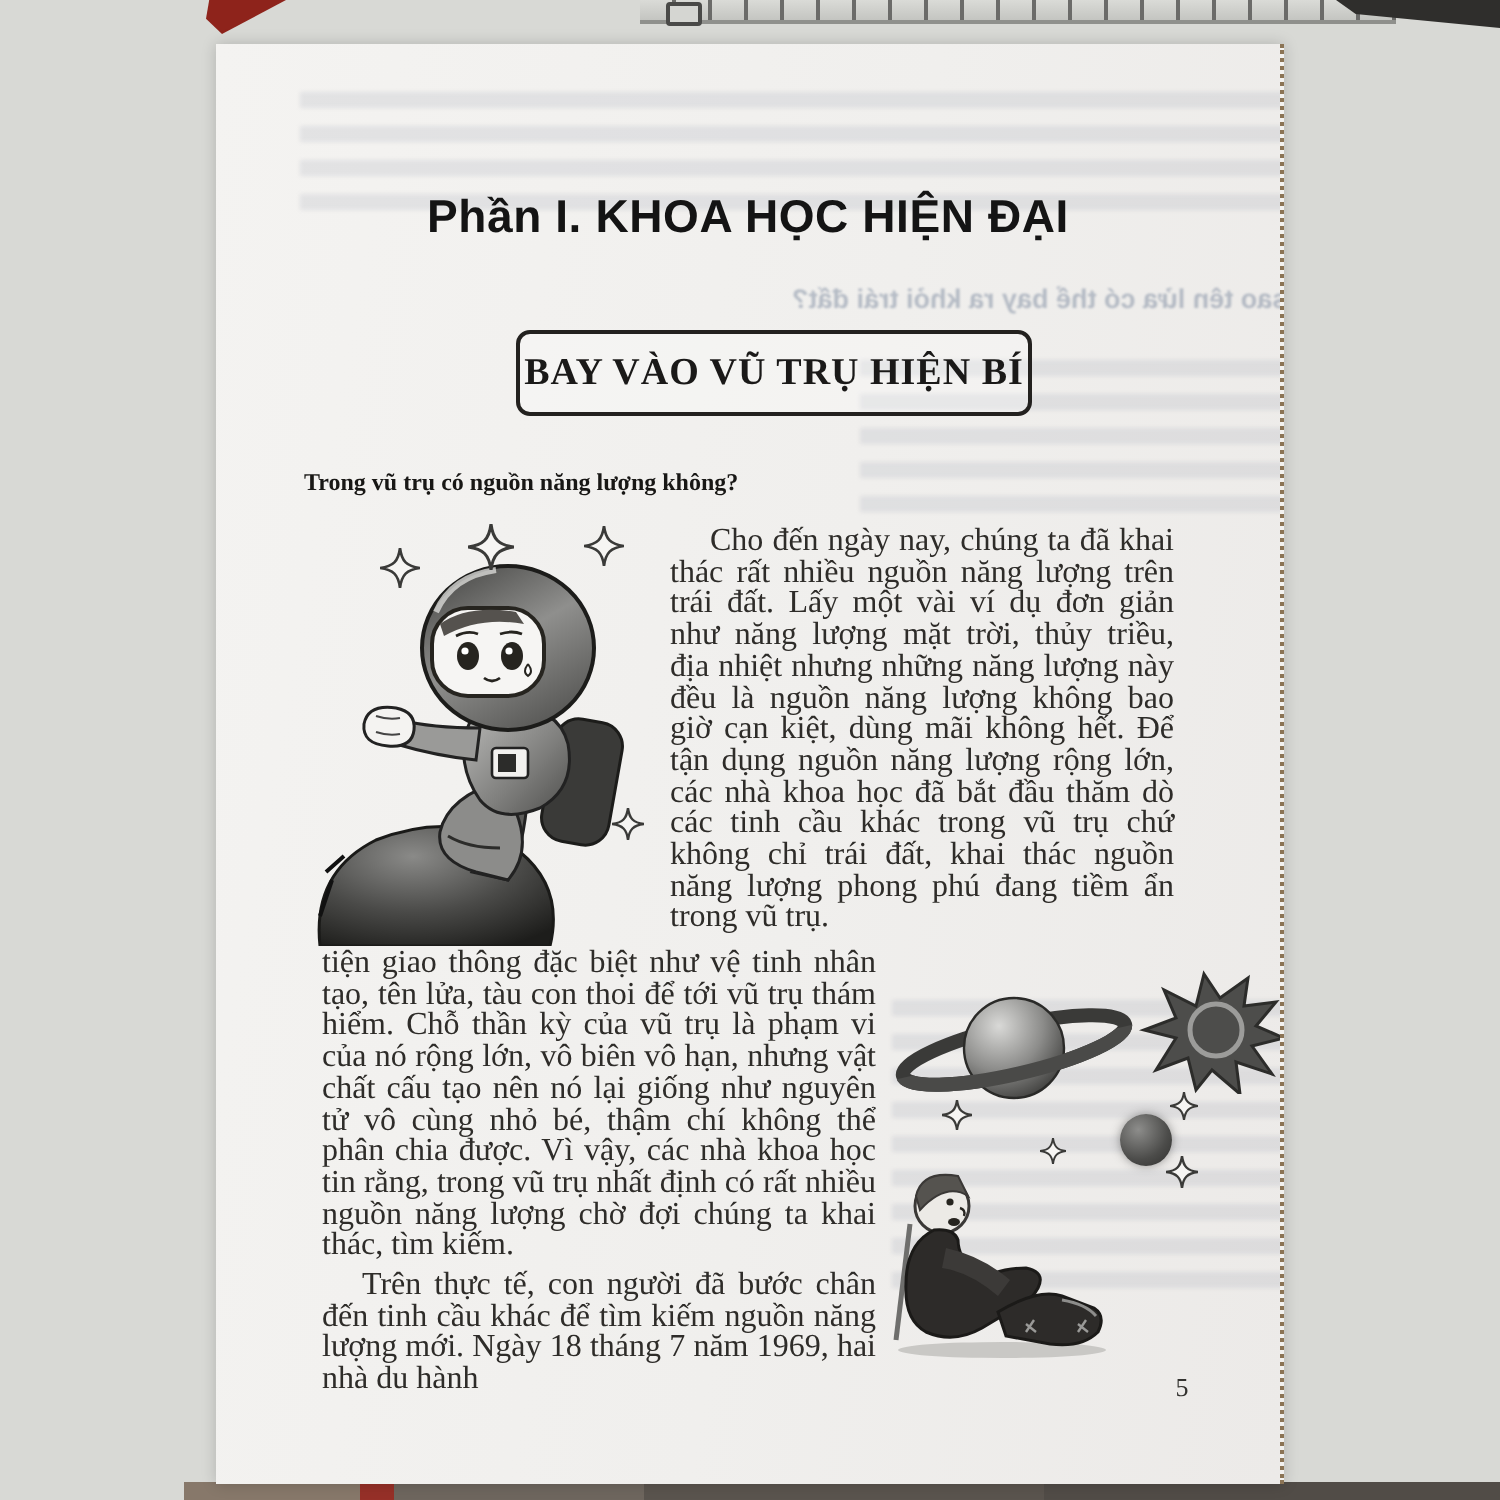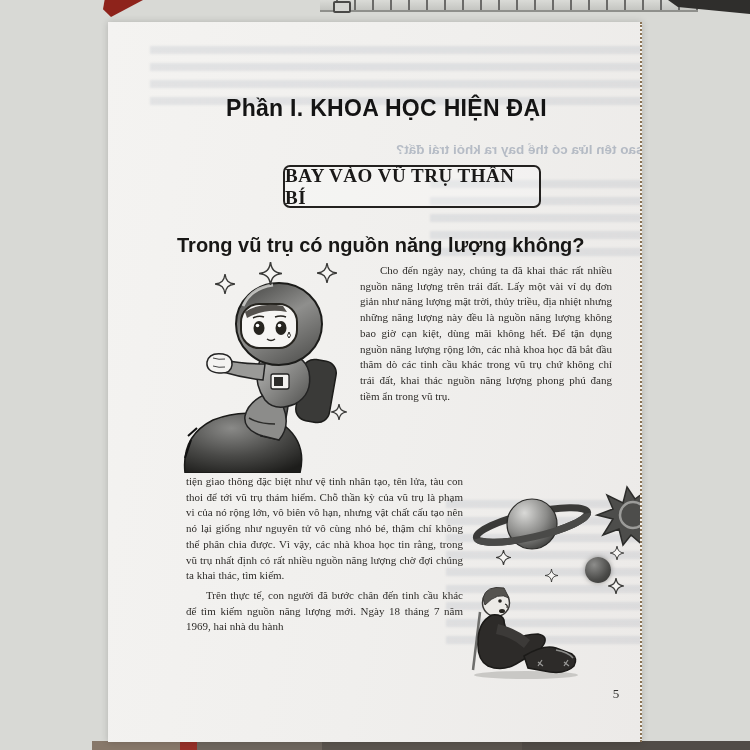--- a/index.html
+++ b/index.html
@@ -56,41 +56,41 @@
       rgba(105,115,140,.12) 0 8px, transparent 8px 17px);
     filter:blur(1px);
   }
   .bleed-heading{
     transform:scaleX(-1);
     color:rgba(88,104,134,.38);
     font-family:"Liberation Sans",sans-serif;font-weight:bold;font-size:13.5px;
     filter:blur(.5px);white-space:nowrap;
   }
   
-  .content{position:absolute;inset:0;z-index:2;margin-left:25px;}
+  .content{position:absolute;inset:0;z-index:2;}
   .part-header{
     position:absolute;left:0;top:73px;width:100%;text-align:center;
     font-family:"Liberation Sans",sans-serif;font-weight:bold;font-size:23px;
     color:#141414;letter-spacing:.3px;
   }
   .title-box{
     position:absolute;left:150px;top:143px;width:254px;height:39px;
     border:2px solid #23211f;border-radius:7px;
     display:flex;align-items:center;justify-content:center;
     font-family:"Liberation Serif",serif;font-weight:bold;font-size:19px;
     color:#1a1918;letter-spacing:.5px;background:rgba(255,255,255,.25);
   }
   .section-heading{
     position:absolute;left:44px;top:212px;
-    font-family:Liberation Sans, sans-serif;font-weight:bold;font-size:20px;
+    font-family:Liberation Serif, serif;font-weight:bold;font-size:12px;
     color:#181715;
   }
   .body-text p{
     margin:0 0 4px 0;text-align:justify;
-    font-size:11px;line-height:15.7px;color:#2e2c29;
+    font-size:16px;line-height:15.7px;color:#2e2c29;
   }
   .body-text p.indent{text-indent:20px;}
   .col-right{position:absolute;left:227px;top:241px;width:252px;}
   .block-lower{position:absolute;left:53px;top:452px;width:277px;}
   .page-number{
     position:absolute;left:463px;top:664px;width:40px;text-align:center;
     font-size:13px;color:#33322f;
   }
   
   .illu{position:absolute;z-index:3;}
@@ -115,21 +115,21 @@
 
   <div class="bleed bleed-lines" style="left:42px;top:24px;width:492px;height:68px;"></div>
   <div class="bleed bleed-heading" style="left:288px;top:120px;">Vì sao tên lửa có thể bay ra khỏi trái đất?</div>
   <div class="bleed bleed-lines" style="left:322px;top:158px;width:212px;height:78px;"></div>
   <div class="bleed bleed-lines" style="left:338px;top:478px;width:196px;height:150px;"></div>
 
   <div class="content">
 
     <div class="part-header">Phần I. KHOA HỌC HIỆN ĐẠI</div>
     <div class="title-box">
-      <span>BAY VÀO VŨ TRỤ THẦN BÍ</span>
+      <span>BAY VÀO VŨ TRỤ HIỆN BÍ</span>
     </div>
     <div class="section-heading">Trong vũ trụ có nguồn năng lượng không?</div>
 
     <svg class="illu" style="left:50px;top:246px;" width="180" height="205" viewBox="0 0 180 205">
       <defs>
         <radialGradient id="rockG" cx="40%" cy="25%" r="85%">
           <stop offset="0%" stop-color="#8a8a88"></stop>
             <stop offset="55%" stop-color="#4a4a48"></stop>
             <stop offset="100%" stop-color="#1d1d1b"></stop>
         </radialGradient>

